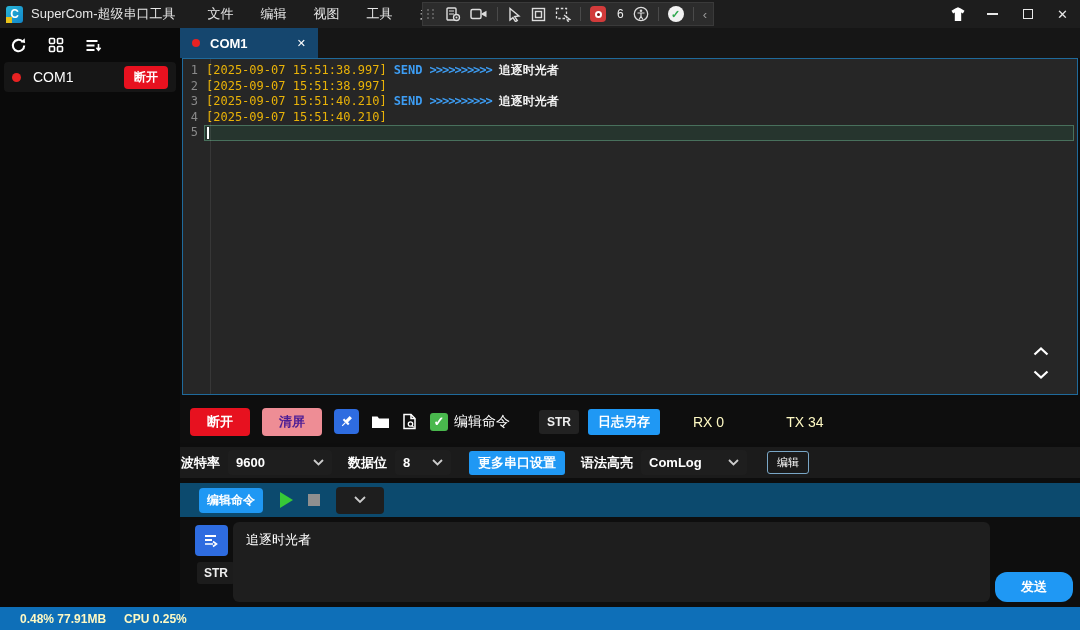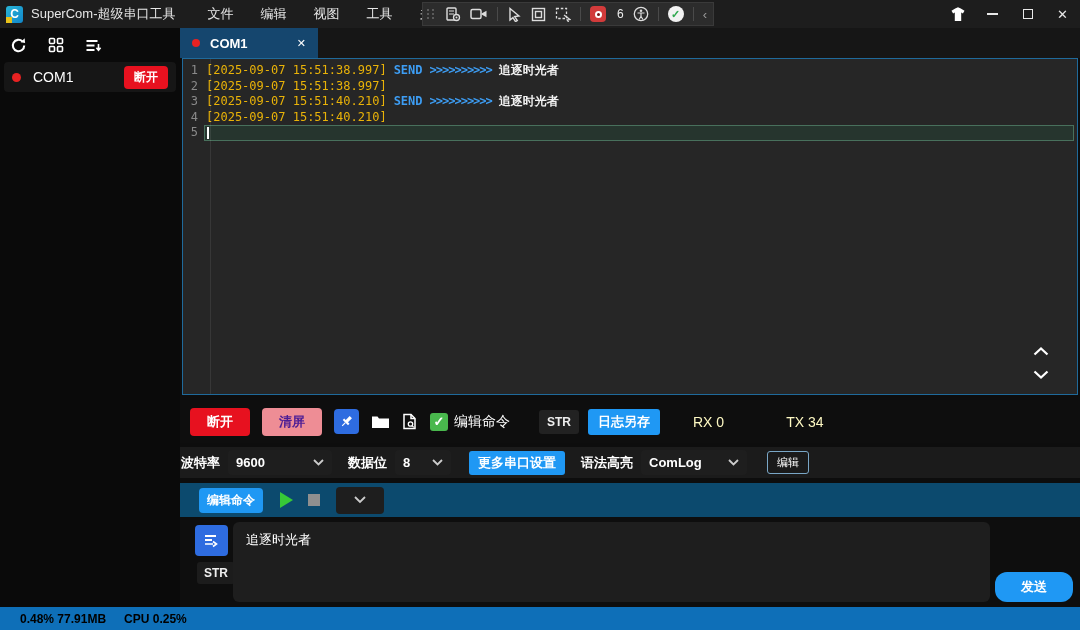--- a/index.html
+++ b/index.html
@@ -120,21 +120,21 @@
     display:flex; align-items:center; justify-content:center; }
   .send-mode { position:absolute; left:17px; top:42px; background:#1c1c1c; color:#eee; font-size:12px; font-weight:bold;
     border:none; border-radius:3px; padding:4px 7px; }
   .send-text { position:absolute; left:53px; top:2px; width:757px; height:80px; background:#1e1e1e; border-radius:6px;
     padding:9px 13px; color:#fff; font-size:13px; }
   .btn-send { position:absolute; left:815px; top:52px; width:78px; height:30px; background:#1f98f4; color:#fff;
     font-size:13px; font-weight:bold; border:none; border-radius:12px; }
 
   
   .statusbar { height:23px; background:#0e6fb8; display:flex; align-items:center; padding-left:20px; gap:18px;
-    font-size:12px; font-weight:bold; color:#000000; }
+    font-size:12px; font-weight:bold; color:#fef9c3; }
 </style>
 </head>
 <body>
 
 <div class="titlebar">
   <div class="app-logo">C</div>
   <div class="app-title">SuperCom-超级串口工具</div>
   <div class="menus">
     <span class="menu-item">文件</span>
     <span class="menu-item">编辑</span>

